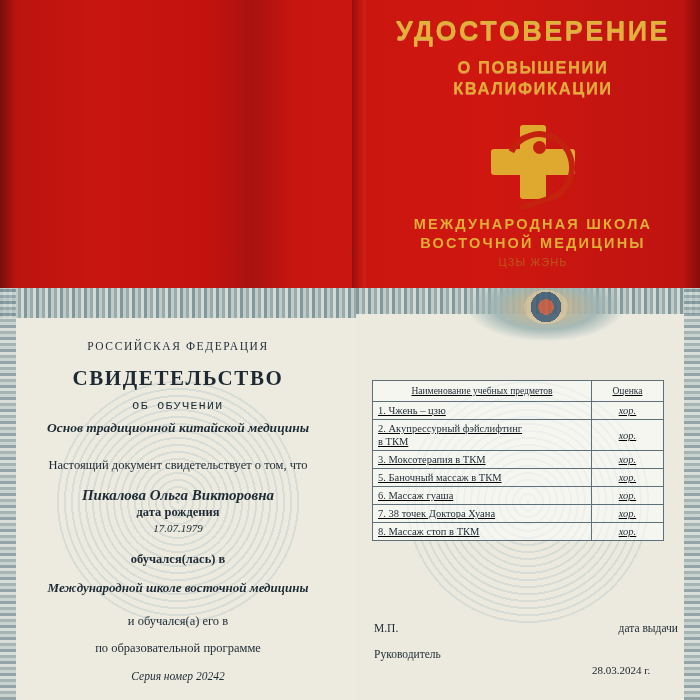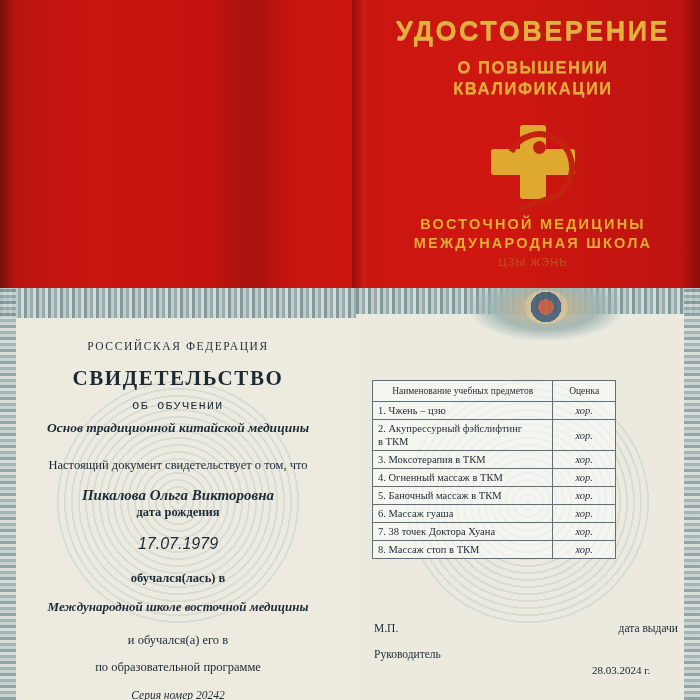--- a/index.html
+++ b/index.html
@@ -229,24 +229,24 @@
     font-size: 15px;
     margin-top: 14px;
   }
   .lp .label {
     font-family: "Liberation Serif", serif;
     font-weight: bold;
     font-size: 12.5px;
     margin-top: 1px;
   }
   .lp .value-hand {
-    font-family: Liberation Sans, sans-serif;
+    font-family: Liberation Serif, serif;
     font-style: italic;
-    font-size: 16px;
-    margin-top: 15px;
+    font-size: 11px;
+    margin-top: 2px;
   }
   .lp .label2 {
     font-family: "Liberation Serif", serif;
     font-size: 12.5px;
     margin-top: 18px;
     font-weight: bold;
   }
   .lp .school {
     font-family: "Liberation Serif", serif;
     font-weight: bold;
@@ -271,24 +271,25 @@
     margin-top: 14px;
   }
 
   
   .rp {
     position: absolute;
     left: 372px; top: 380px;
     width: 300px;
   }
   table.subjects {
-    width: 244px;
+    width: 292px;
     border-collapse: collapse;
     background: rgba(255,255,255,.55);
     font-family: "Liberation Serif", serif;
+    text-decoration: underline;
   }
   table.subjects th, table.subjects td {
     border: 1px solid #5d6f78;
     padding: 2px 5px;
     font-size: 10.5px;
     color: #1d2a33;
     vertical-align: middle;
   }
   table.subjects th {
     font-weight: normal;
@@ -337,22 +338,22 @@
       </div>
 
       <div class="emblem">
         <div class="cross-v"></div>
         <div class="cross-h"></div>
         <div class="swirl"></div>
         <div class="dot"></div>
       </div>
 
       <div class="cover-school">
+        <div>МЕЖДУНАРОДНАЯ ШКОЛА</div>
         <div>ВОСТОЧНОЙ МЕДИЦИНЫ</div>
-        <div>МЕЖДУНАРОДНАЯ ШКОЛА</div>
       </div>
       <div class="cover-school-small">ЦЗЫ ЖЭНЬ</div>
     </div>
   </div>
 
   <div class="doc">
 
     <div class="doc-page doc-left">
       <div class="guilloche-top"></div>
       <div class="guilloche-side side-l"></div>
@@ -400,24 +401,20 @@
           <tr>
             <td class="idx"><span class="subj-cell">2. Акупрессурный фэйслифтинг
     в ТКМ</span></td>
             <td class="mark">хор.</td>
           </tr>
           <tr>
             <td class="idx"><span class="subj-cell">3. Моксотерапия в ТКМ</span></td>
             <td class="mark">хор.</td>
           </tr>
           <tr>
-            <td class="idx"><span class="subj-cell">4. Огненный массаж в ТКМ</span></td>
-            <td class="mark">хор.</td>
-          </tr>
-          <tr>
             <td class="idx"><span class="subj-cell">5. Баночный массаж в ТКМ</span></td>
             <td class="mark">хор.</td>
           </tr>
           <tr>
             <td class="idx"><span class="subj-cell">6. Массаж гуаша</span></td>
             <td class="mark">хор.</td>
           </tr>
           <tr>
             <td class="idx"><span class="subj-cell">7. 38 точек Доктора Хуана</span></td>
             <td class="mark">хор.</td>

